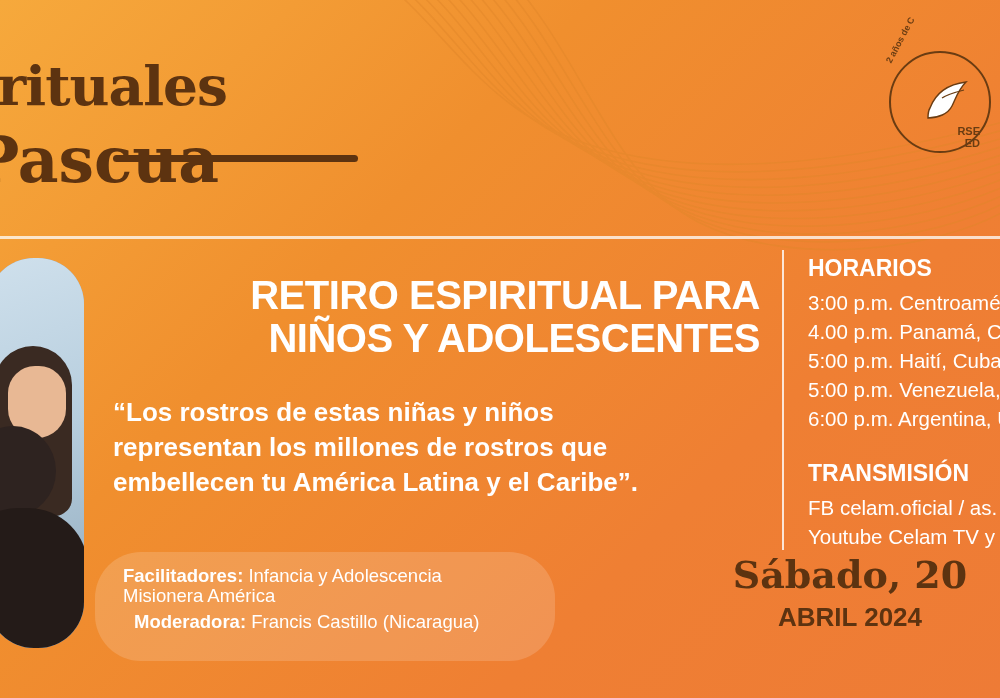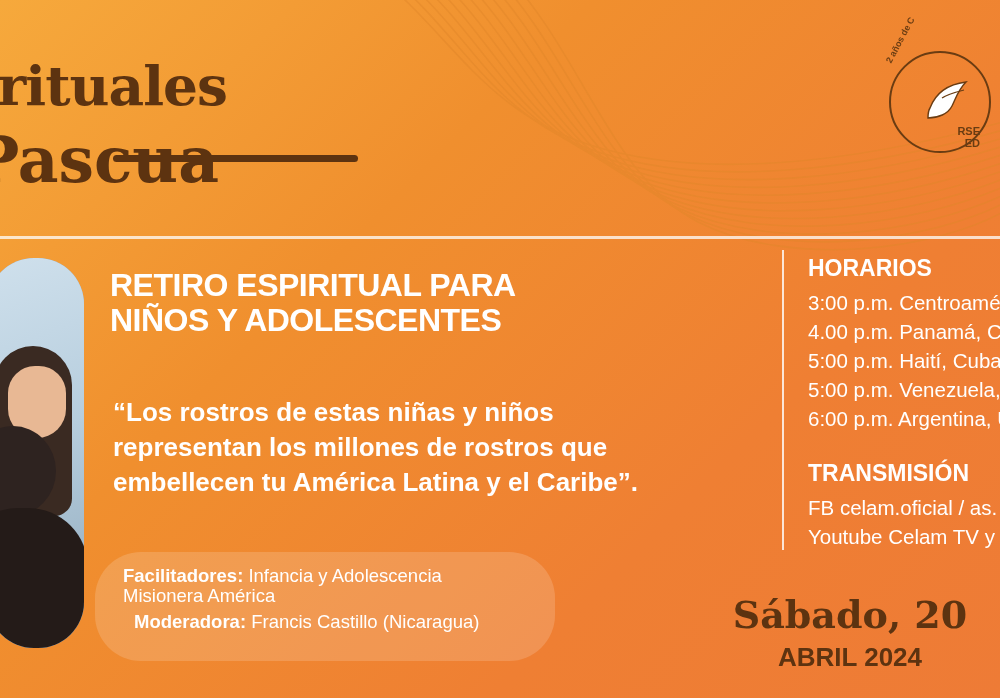--- a/index.html
+++ b/index.html
@@ -179,27 +179,28 @@
     top: 250px;
     width: 130px;
     height: 150px;
     background: #241b18;
     border-radius: 60px 60px 0 0;
   }
   
   .headline {
     position: absolute;
     left: 110px;
-    top: 268px;
+    top: 274px;
     width: 650px;
     color: #ffffff;
-    font-size: 32px;
+    font-size: 40px;
     font-weight: bold;
     line-height: 1.08;
     letter-spacing: -0.5px;
+    text-align: right;
   }
   .headline .l2 {
     display: block;
   }
   .quote {
     position: absolute;
     left: 113px;
     top: 395px;
     width: 600px;
     color: #ffffff;
@@ -266,21 +267,20 @@
     white-space: nowrap;
   }
   .rc-block2 { margin-top: 26px; }
   .date-block {
     position: absolute;
     left: 700px;
     top: 556px;
     width: 300px;
     text-align: center;
     color: #5d3310;
-    margin-top: 40px;
   }
   .date-main {
     font-size: 38px;
     font-weight: bold;
     font-family: "DejaVu Serif", serif;
     line-height: 1;
   }
   .date-sub {
     font-size: 26px;
     font-weight: bold;

